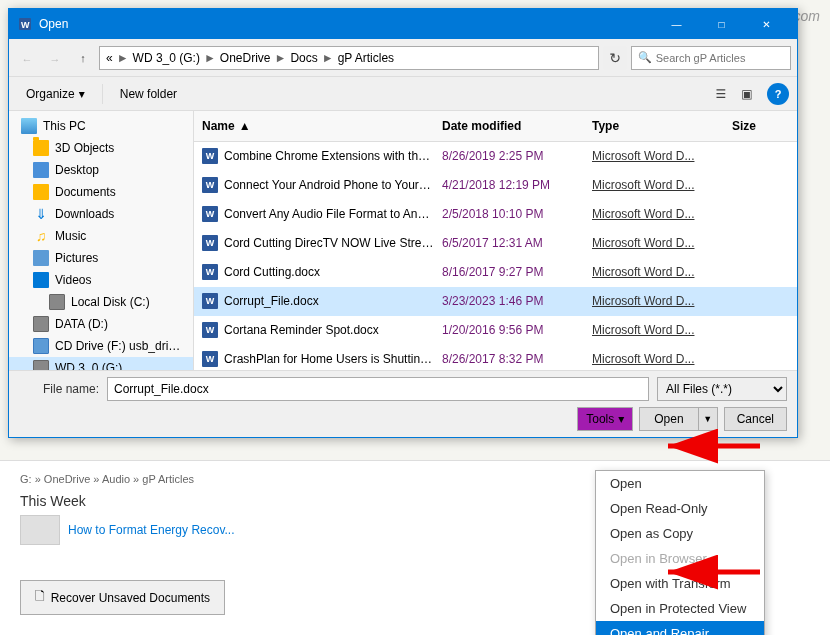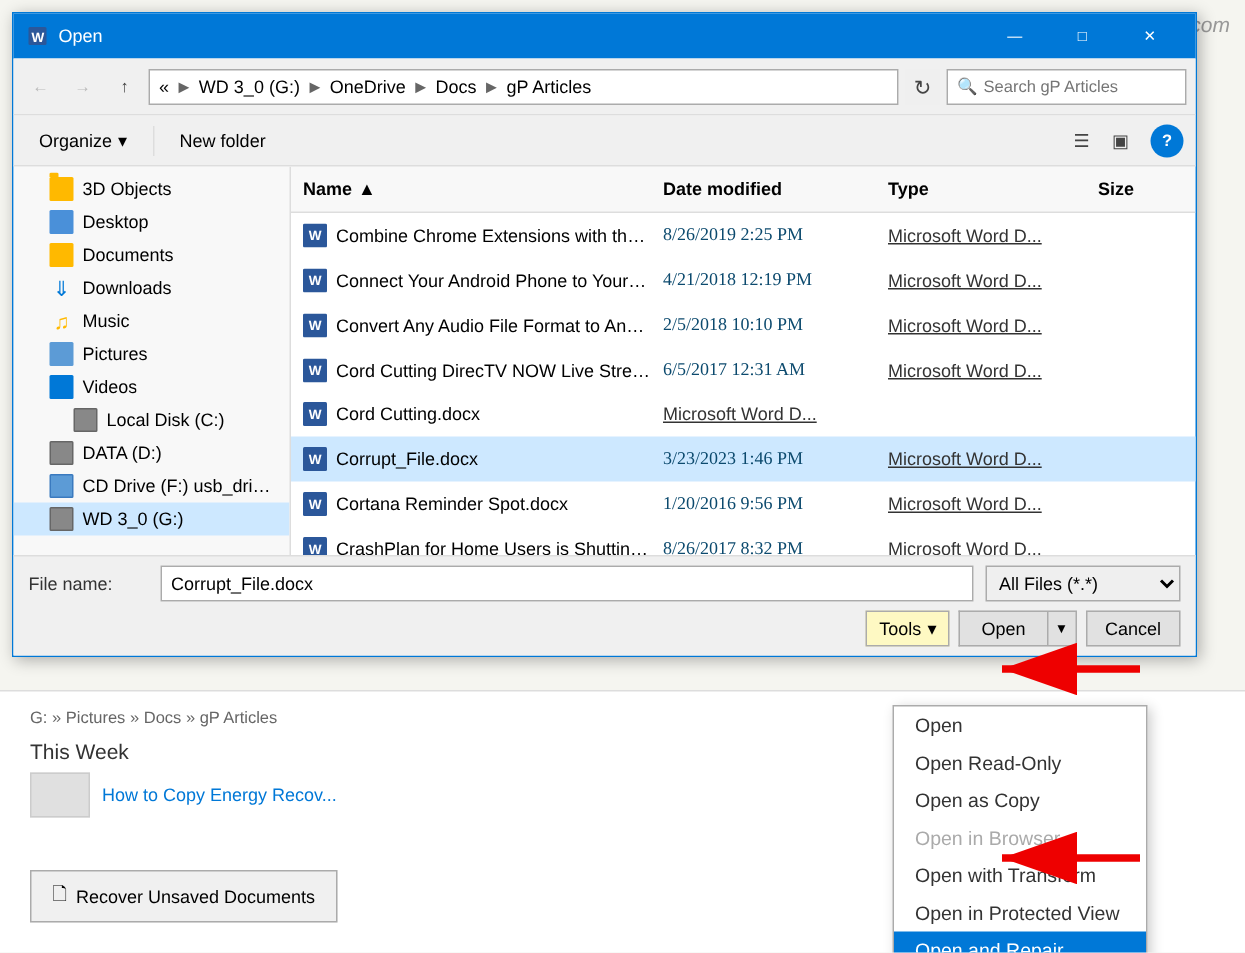--- a/index.html
+++ b/index.html
@@ -202,40 +202,40 @@
       align-items: center;
       padding: 3px 0;
       border-bottom: 1px solid transparent;
       cursor: pointer;
       font-size: 12px;
     }
     .file-row.selected { background: #cde8ff; }
     .file-row .col-name { display: flex; align-items: center; gap: 6px; overflow: hidden; }
     .file-icon { width: 16px; height: 16px; flex-shrink: 0; }
     .file-name-text { overflow: hidden; text-overflow: ellipsis; white-space: nowrap; }
-    .file-row .col-date { color: #0c4a6e; white-space: nowrap; font-family: Liberation Serif, serif; }
+    .file-row .col-date { color: #701a75; white-space: nowrap; }
     .file-row .col-type { color: #333; overflow: hidden; text-overflow: ellipsis; white-space: nowrap; text-decoration: underline; }
     .file-row .col-size { color: #333; }
 
     
     .bottom-bar {
       border-top: 1px solid #ddd;
       background: #f0f0f0;
       padding: 6px 10px;
       display: flex;
       flex-direction: column;
       gap: 6px;
       flex-shrink: 0;
     }
     .filename-row {
       display: flex;
       align-items: center;
       gap: 8px;
     }
-    .filename-label { font-size: 12px; color: #333; width: 80px; text-align: left; }
+    .filename-label { font-size: 12px; color: #333; width: 80px; text-align: right; }
     .filename-input {
       flex: 1;
       height: 24px;
       border: 1px solid #ababab;
       padding: 0 6px;
       font-size: 12px;
       outline: none;
     }
     .filetype-select {
       width: 130px;
@@ -246,21 +246,21 @@
       cursor: pointer;
     }
     .action-row {
       display: flex;
       align-items: center;
       justify-content: flex-end;
       gap: 6px;
     }
     .tools-btn {
       height: 24px; padding: 0 8px;
-      background: #fef9c3; border: 1px solid #ababab;
+      background: #a21caf; border: 1px solid #ababab;
       cursor: pointer; font-size: 12px;
       display: flex; align-items: center; gap: 4px;
     }
 
     .open-split-btn {
       display: flex; height: 24px;
     }
     .open-main {
       padding: 0 14px;
       background: #e1e1e1; border: 1px solid #ababab; border-right: none;
@@ -439,25 +439,25 @@
       z-index: 300;
     }
   </style>
 </head>
 <body>
 
 <div class="bg-content"></div>
 <div class="bg-watermark">groovyPost.com</div>
 
 <div class="bg-article-area">
-  <div class="bg-breadcrumb">G: » Pictures » Docs » gP Articles</div>
+  <div class="bg-breadcrumb">G: » OneDrive » Audio » gP Articles</div>
   <div class="bg-week-header">This Week</div>
   <div class="bg-article-item">
     <div class="bg-article-thumb"></div>
-    <span class="bg-article-link">How to Copy Energy Recov...</span>
+    <span class="bg-article-link">How to Format Energy Recov...</span>
   </div>
   <div class="bg-recover-btn">
     <span>🗋</span>
     <span>Recover Unsaved Documents</span>
   </div>
 </div>
 
 <div class="dialog-window">
 
   <div class="title-bar">
@@ -514,20 +514,24 @@
       <div class="view-btn">▣</div>
     </div>
     <div class="help-btn">
       <span>?</span>
     </div>
   </div>
 
   <div class="content-area">
 
     <div class="sidebar">
+      <div class="sidebar-item">
+        <div class="thispc-icon item-icon"></div>
+        <span class="item-label">This PC</span>
+      </div>
       <div class="sidebar-item" style="padding-left:24px;">
         <div class="folder-icon-yellow item-icon"></div>
         <span class="item-label">3D Objects</span>
       </div>
       <div class="sidebar-item" style="padding-left:24px;">
         <div class="desktop-icon item-icon"></div>
         <span class="item-label">Desktop</span>
       </div>
       <div class="sidebar-item" style="padding-left:24px;">
         <div class="documents-icon item-icon"></div>
@@ -620,20 +624,21 @@
           <div class="col-date">6/5/2017 12:31 AM</div>
           <div class="col-type">Microsoft Word D...</div>
           <div class="col-size"></div>
         </div>
 
         <div class="file-row">
           <div class="col-name">
             <div class="word-icon file-icon">W</div>
             <span class="file-name-text">Cord Cutting.docx</span>
           </div>
+          <div class="col-date">8/16/2017 9:27 PM</div>
           <div class="col-type">Microsoft Word D...</div>
           <div class="col-size"></div>
         </div>
 
         <div class="file-row selected">
           <div class="col-name">
             <div class="word-icon file-icon">W</div>
             <span class="file-name-text">Corrupt_File.docx</span>
           </div>
           <div class="col-date">3/23/2023 1:46 PM</div>

